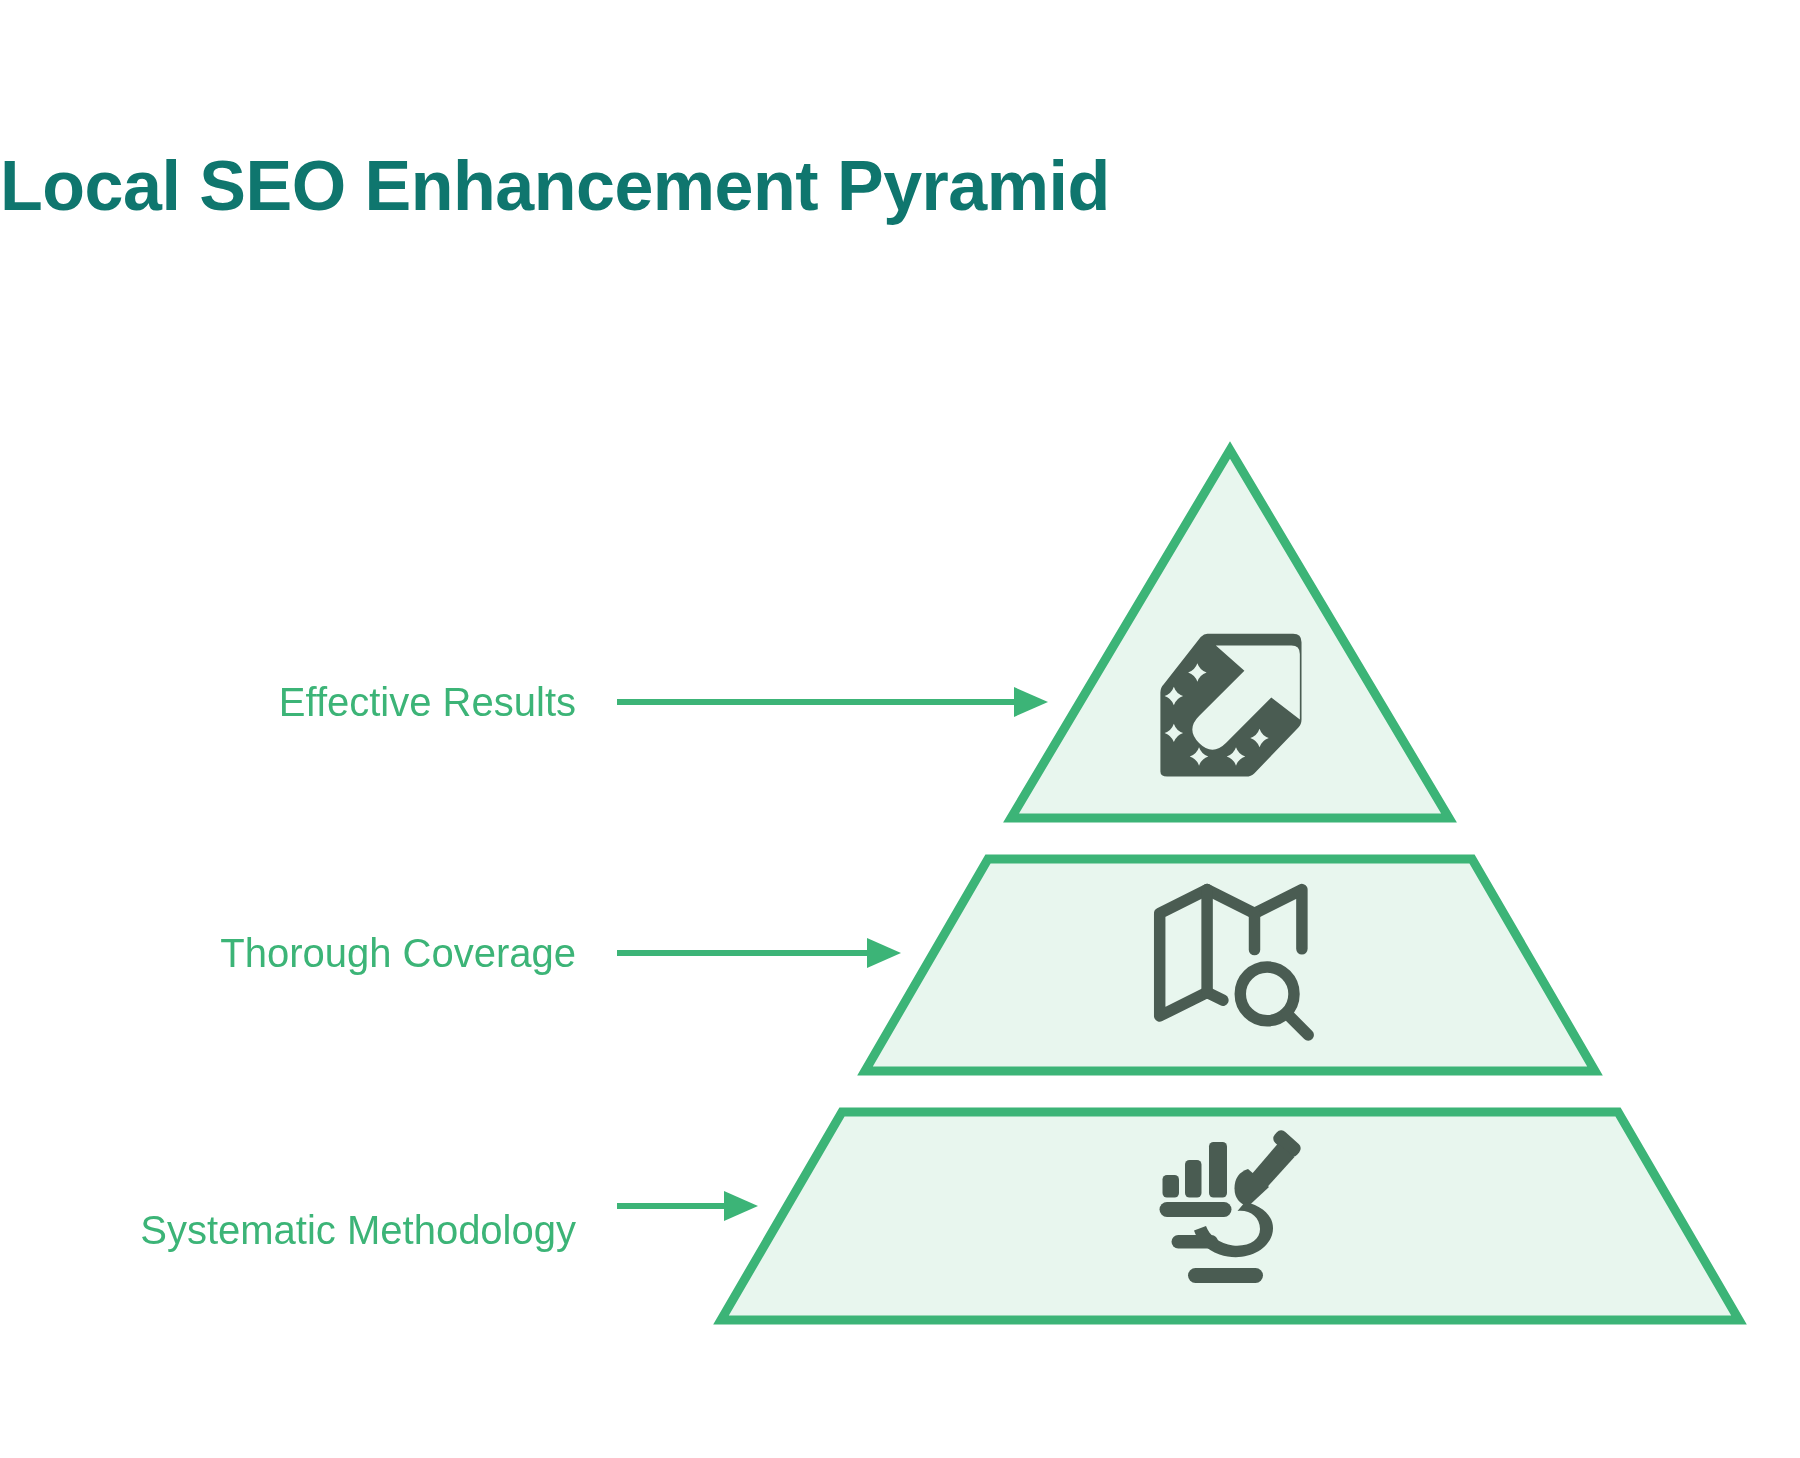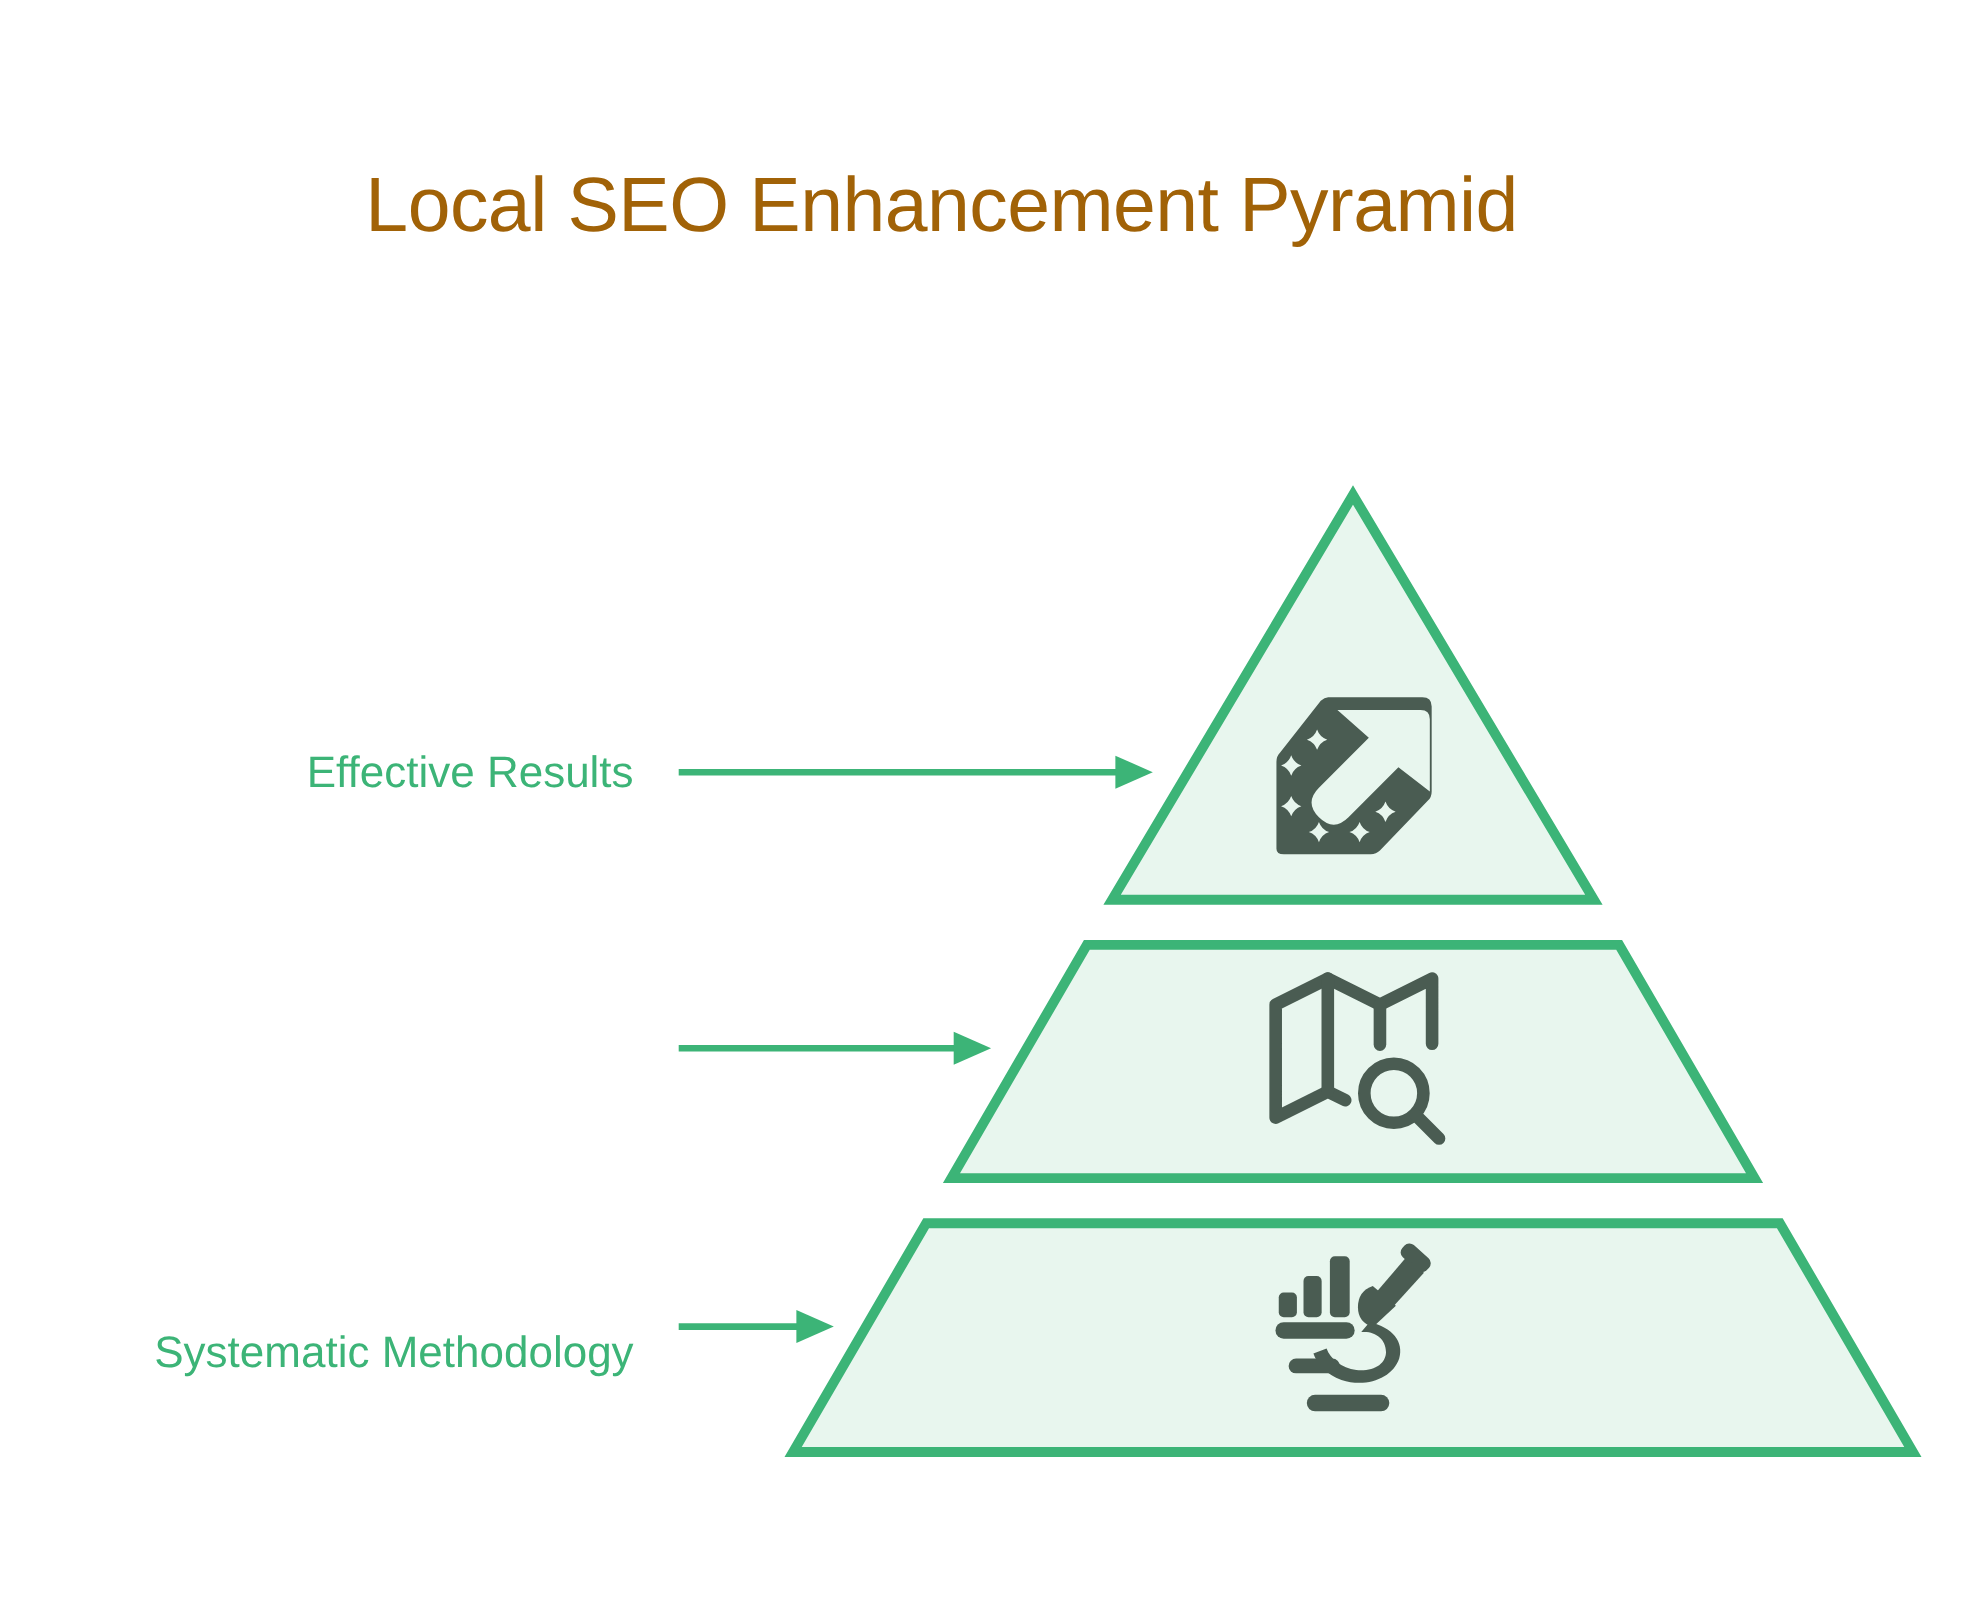--- a/index.html
+++ b/index.html
@@ -7,24 +7,23 @@
     width:1800px;height:1458px;
     background:#ffffff;
     font-family:"Liberation Sans", sans-serif;
     position:relative;
     overflow:hidden;
   }
   .canvas{position:absolute;inset:0;}
   .title{
     position:absolute;
     left:0;top:146px;width:1712px;
-    text-align:center;
     font-size:70px;
-    font-weight:normal;
-    color:#a16207;
+    font-weight:bold;
+    color:#0f766e;
     letter-spacing:-0.5px;
     white-space:nowrap;
   }
   .level-label{
     position:absolute;
     right:1224px;
     text-align:left;
     font-size:40px;
     line-height:52px;
     color:#3cb477;
@@ -36,20 +35,21 @@
   svg.diagram{position:absolute;left:0;top:0;}
 </style>
 </head>
 <body>
 
 <div class="canvas">
 
   <div class="title">Local SEO Enhancement Pyramid</div>
 
   <div class="level-label label-1">Effective Results</div>
+  <div class="level-label label-2">Thorough Coverage</div>
   <div class="level-label label-3">Systematic Methodology</div>
 
   <svg class="diagram" width="1800" height="1458" viewBox="0 0 1800 1458">
 
     <g>
       <path d="M1230 450 L1449 818 L1011 818 Z" fill="#e8f6ee" stroke="#3cb477" stroke-width="9" stroke-linejoin="miter" stroke-miterlimit="12"></path>
     </g>
     <g>
       <path d="M988 859 L1472 859 L1595 1071 L865 1071 Z" fill="#e8f6ee" stroke="#3cb477" stroke-width="9" stroke-linejoin="miter" stroke-miterlimit="12"></path>
     </g>

